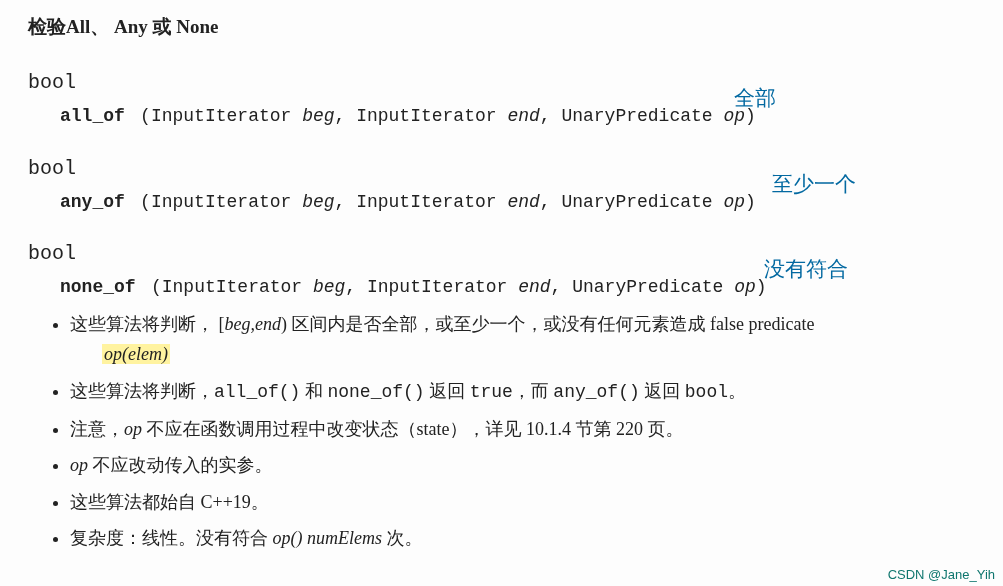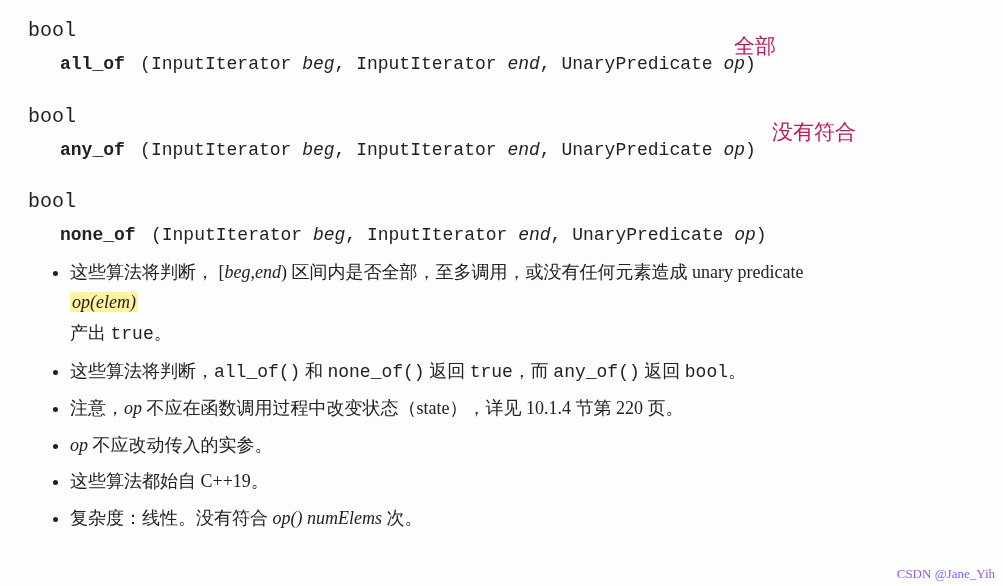--- a/index.html
+++ b/index.html
@@ -36,80 +36,82 @@
     font-weight: bold;
     font-size: 18px;
     margin-left: 32px;
   }
   .mono {
     font-family: "Courier New", monospace;
     font-size: 18px;
   }
   .it { font-style: italic; text-align: right; }
   .annot {
-    color: #be185d;
+    color: #0369a1;
     font-family: "SimSun", sans-serif;
     font-size: 21px;
     position: absolute;
   }
   ul.notes {
     list-style: disc;
     padding-left: 42px;
     margin: 0;
   }
   ul.notes li {
     margin-bottom: 6px;
     line-height: 1.7;
   }
   .hl {
     background: #fff3a0;
     padding: 0 2px;
   }
   .indent {
+    margin-left: 32px;
   }
   .watermark {
     position: absolute;
     right: 8px;
     bottom: 4px;
     font-size: 13px;
-    color: #8b5cf6;
-    font-family: Liberation Serif, serif;
+    color: #0f766e;
+    font-family: Liberation Sans, sans-serif;
   }
 </style>
 </head>
 <body>
 
 <div class="page">
 
+  <div class="section-title">检验All、 Any 或 None</div>
 
   <div class="sig-block">
     <span class="rtype">bool</span><br>
     <span class="fname">all_of</span>
     <span class="mono">&nbsp;(InputIterator <span class="it">beg</span>, InputIterator <span class="it">end</span>, UnaryPredicate <span class="it">op</span>)</span>
     <span class="annot" style="left: 706px; top: 14px;">全部</span>
   </div>
 
   <div class="sig-block">
     <span class="rtype">bool</span><br>
     <span class="fname">any_of</span>
     <span class="mono">&nbsp;(InputIterator <span class="it">beg</span>, InputIterator <span class="it">end</span>, UnaryPredicate <span class="it">op</span>)</span>
-    <span class="annot" style="left: 744px; top: 14px;">没有符合</span>
+    <span class="annot" style="left: 744px; top: 14px;">至少一个</span>
   </div>
 
   <div class="sig-block" style="margin-bottom:6px">
     <span class="rtype">bool</span><br>
     <span class="fname">none_of</span>
     <span class="mono">&nbsp;(InputIterator <span class="it">beg</span>, InputIterator <span class="it">end</span>, UnaryPredicate <span class="it">op</span>)</span>
+    <span class="annot" style="left: 736px; top: 14px;">没有符合</span>
   </div>
 
   <ul class="notes">
     <li>
-      <span>这些算法将判断， [</span><span class="it">beg,end</span><span>) 区间内是否全部，至多调用，或没有任何元素造成 unary predicate</span>
+      <span>这些算法将判断， [</span><span class="it">beg,end</span><span>) 区间内是否全部，或至少一个，或没有任何元素造成 false predicate</span>
       <div class="indent"><span class="hl it">op(elem)</span></div>
-      <div><span>产出 </span><span class="mono">true</span><span>。</span></div>
     </li>
     <li>
       <span>这些算法将判断，</span><span class="mono">all_of()</span><span> 和 </span><span class="mono">none_of()</span><span> 返回 </span><span class="mono">true</span><span>，而 </span><span class="mono">any_of()</span><span> 返回 </span><span class="mono">bool</span><span>。</span>
     </li>
     <li>
       <span>注意，</span><span class="it">op</span><span> 不应在函数调用过程中改变状态（state），详见 10.1.4 节第 220 页。</span>
     </li>
     <li>
       <span class="it">op</span><span> 不应改动传入的实参。</span>
     </li>

